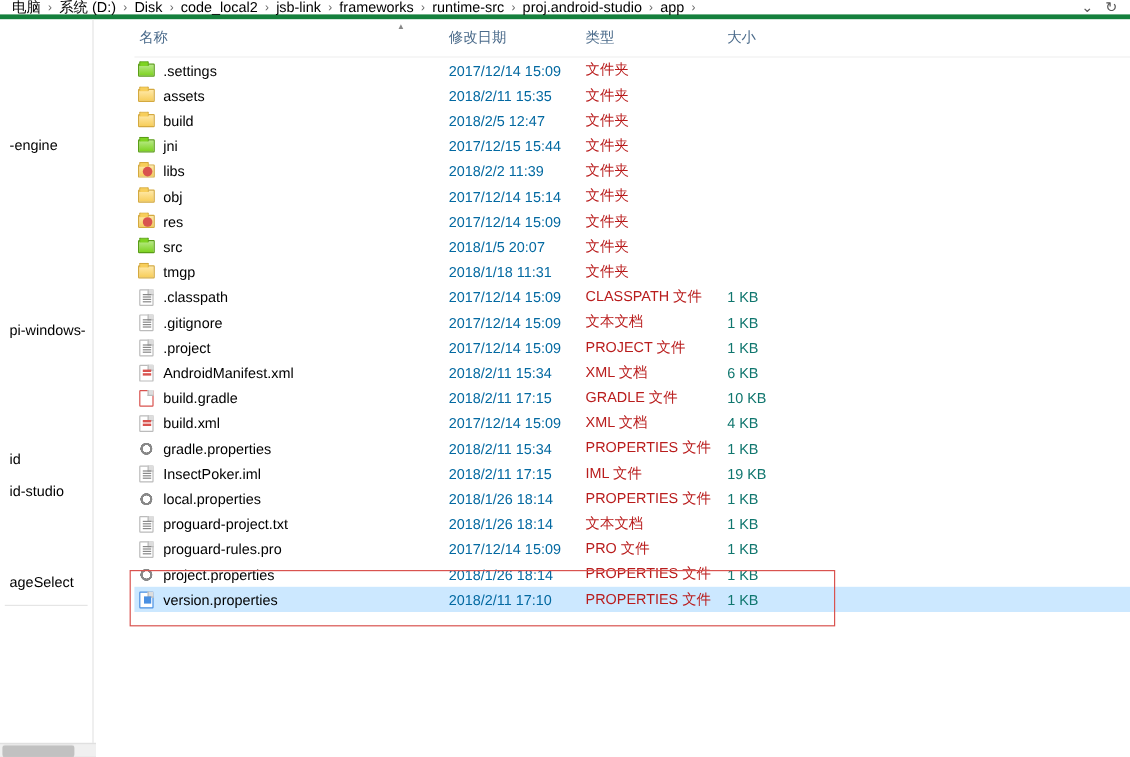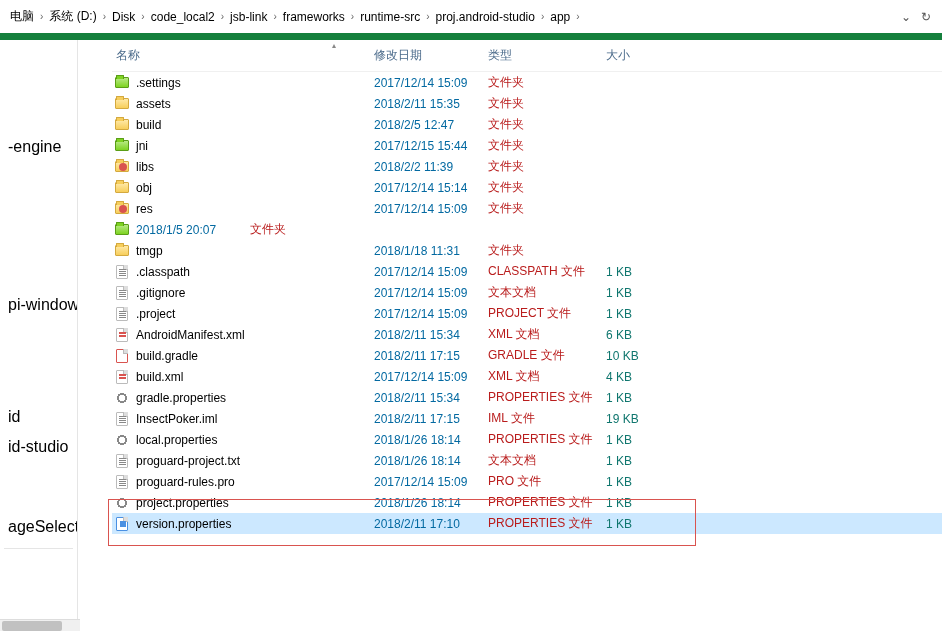--- a/index.html
+++ b/index.html
@@ -1,27 +1,27 @@
 <!DOCTYPE html>
 <html><head>
   <meta charset="utf-8">
   <style>
     * { margin: 0; padding: 0; box-sizing: border-box; }
     body { font-family: "Microsoft YaHei", "Segoe UI", sans-serif; font-size: 12px; color: #000; background: #fff; width: 942px; height: 631px; overflow: hidden; }
     
-    .breadcrumb { display: flex; align-items: center; height: 40px; padding: 0 6px; border-bottom: 7px solid #15803d; }
+    .breadcrumb { display: flex; align-items: center; height: 16px; padding: 0 6px; border-bottom: 4px solid #15803d; }
     .breadcrumb-item { padding: 0 4px; cursor: pointer; white-space: nowrap; }
     .breadcrumb-sep { color: #666; font-size: 10px; padding: 0 2px; }
     .breadcrumb-spacer { flex: 1; }
     .breadcrumb-ctrl { width: 20px; text-align: center; color: #555; cursor: pointer; }
     
     .main { display: flex; height: 603px; }
     
     .sidebar { width: 78px; border-right: 1px solid #e5e5e5; padding: 4px 0; }
-    .sidebar-item { padding: 6px 8px; cursor: pointer; font-size: 16px; white-space: nowrap; overflow: hidden; }
+    .sidebar-item { padding: 6px 8px; cursor: pointer; font-size: 12px; white-space: nowrap; overflow: hidden; }
     .sidebar-gap { height: 14px; }
     .sidebar-sep { height: 1px; background: #e5e5e5; margin: 6px 4px; }
     
     .content { flex: 1; position: relative; padding-left: 34px; }
     .columns { display: flex; height: 32px; align-items: center; border-bottom: 1px solid #f0f0f0; color: #4a6a8a; }
     .col-name { width: 262px; padding-left: 4px; cursor: pointer; position: relative; }
     .col-name .sort { position: absolute; right: 38px; top: -6px; font-size: 8px; color: #888; }
     .col-date { width: 114px; cursor: pointer; }
     .col-type { width: 118px; cursor: pointer; }
     .col-size { width: 80px; cursor: pointer; }
@@ -168,20 +168,21 @@
           </span>
           <span class="file-name">res</span>
           <span class="file-date">2017/12/14 15:09</span>
           <span class="file-type">文件夹</span>
           <span class="file-size"></span>
         </div>
         <div class="file-row">
           <span class="file-icon">
             <span class="ico-folder green"></span>
           </span>
+          <span class="file-name">src</span>
           <span class="file-date">2018/1/5 20:07</span>
           <span class="file-type">文件夹</span>
           <span class="file-size"></span>
         </div>
         <div class="file-row">
           <span class="file-icon">
             <span class="ico-folder"></span>
           </span>
           <span class="file-name">tmgp</span>
           <span class="file-date">2018/1/18 11:31</span>

